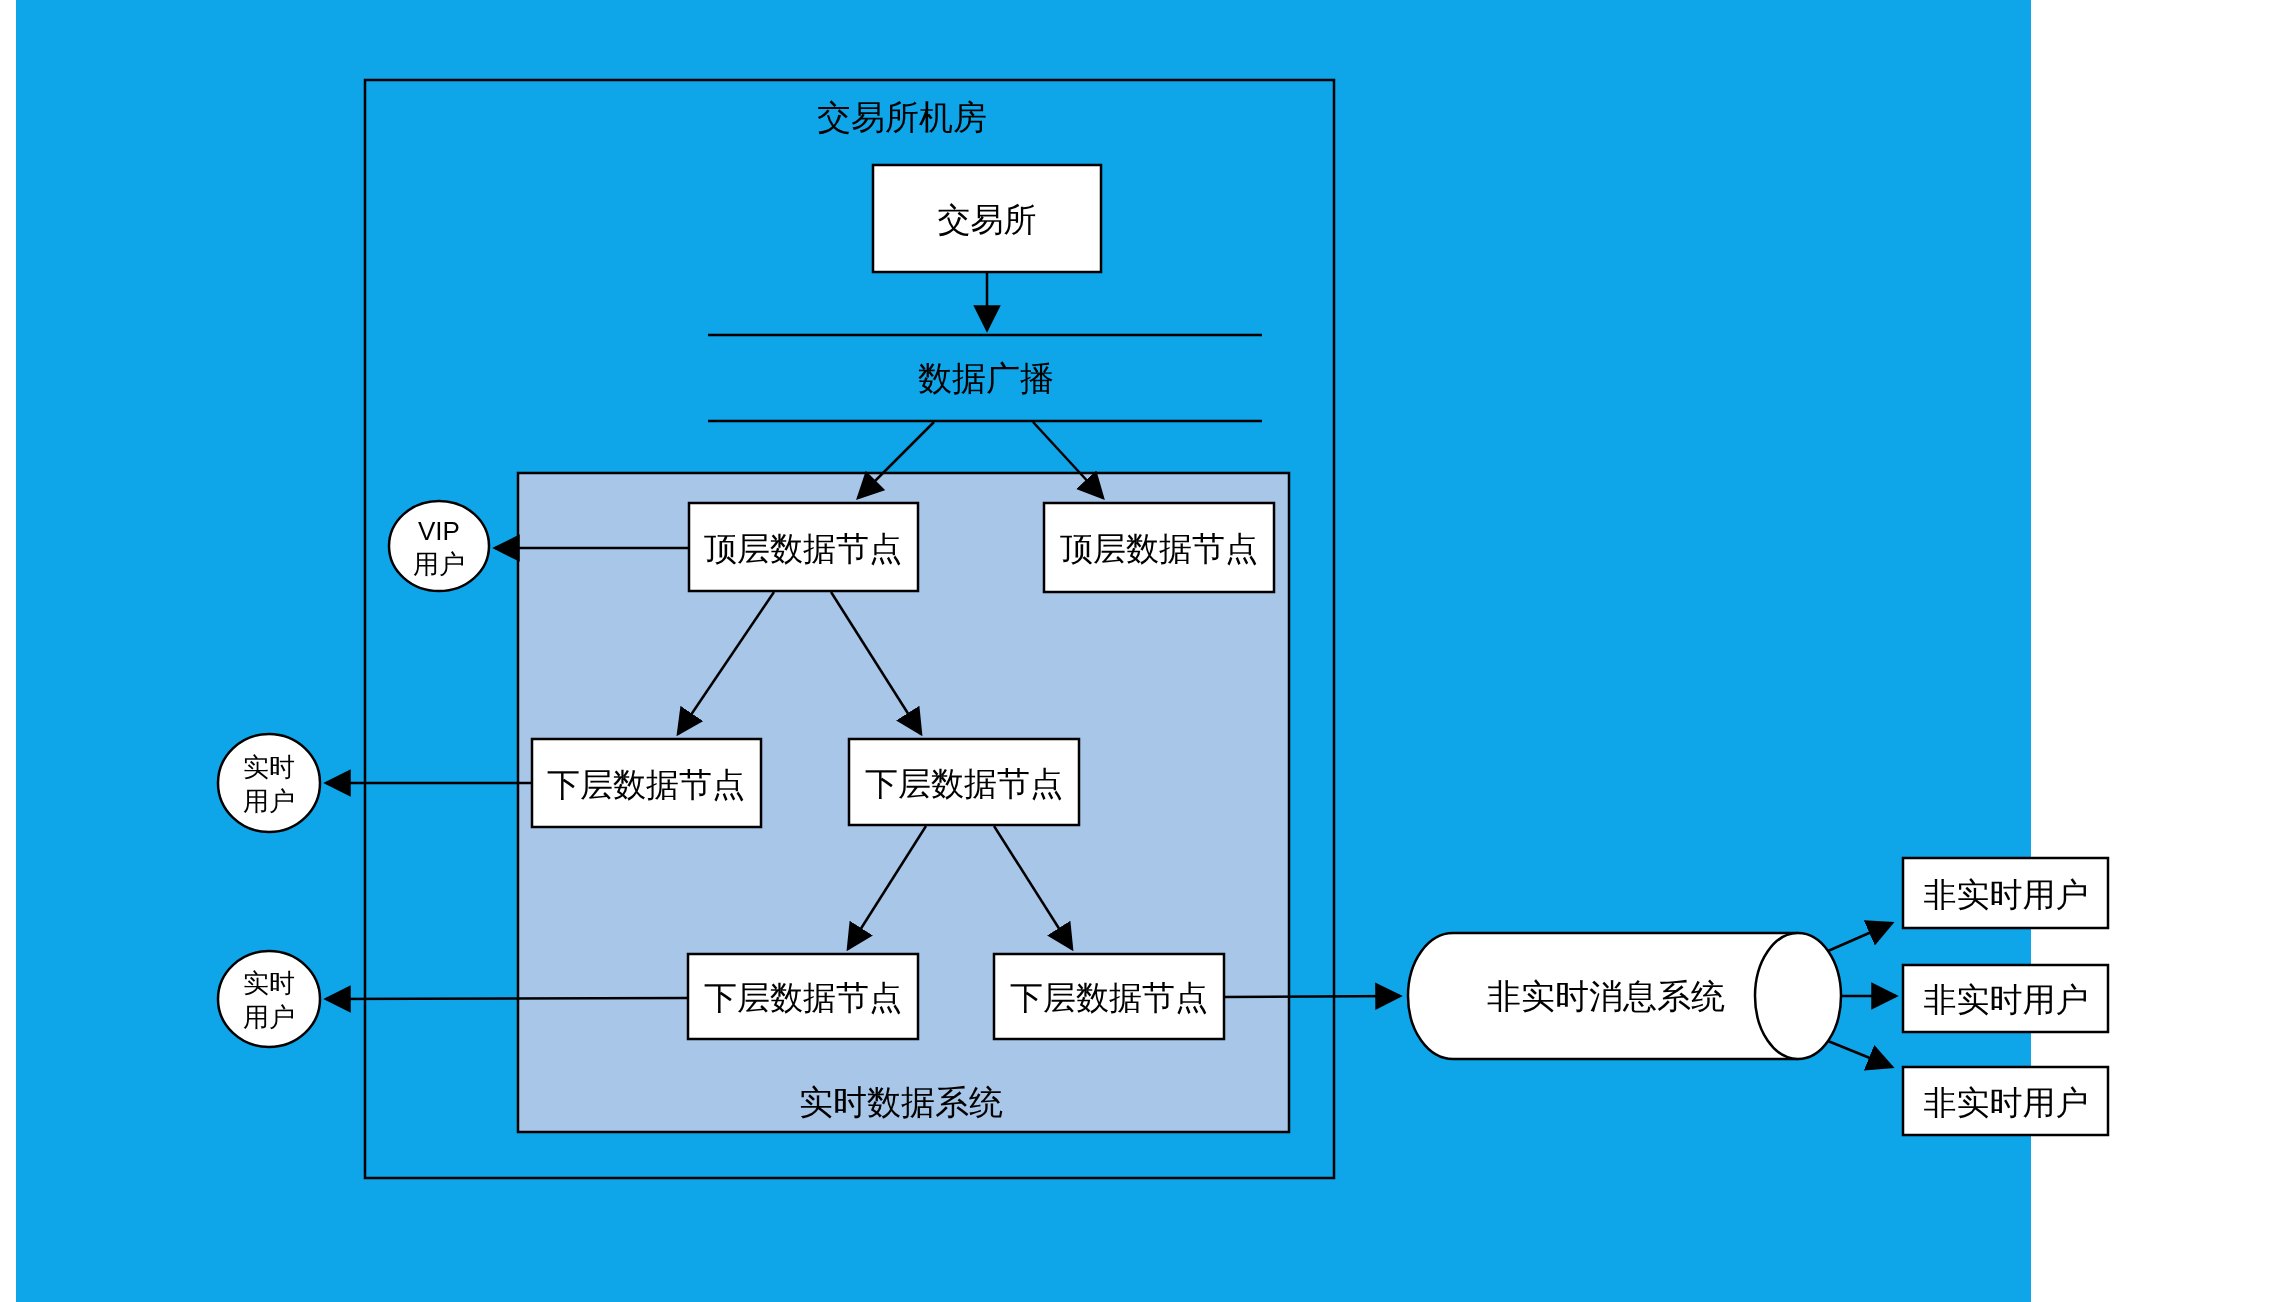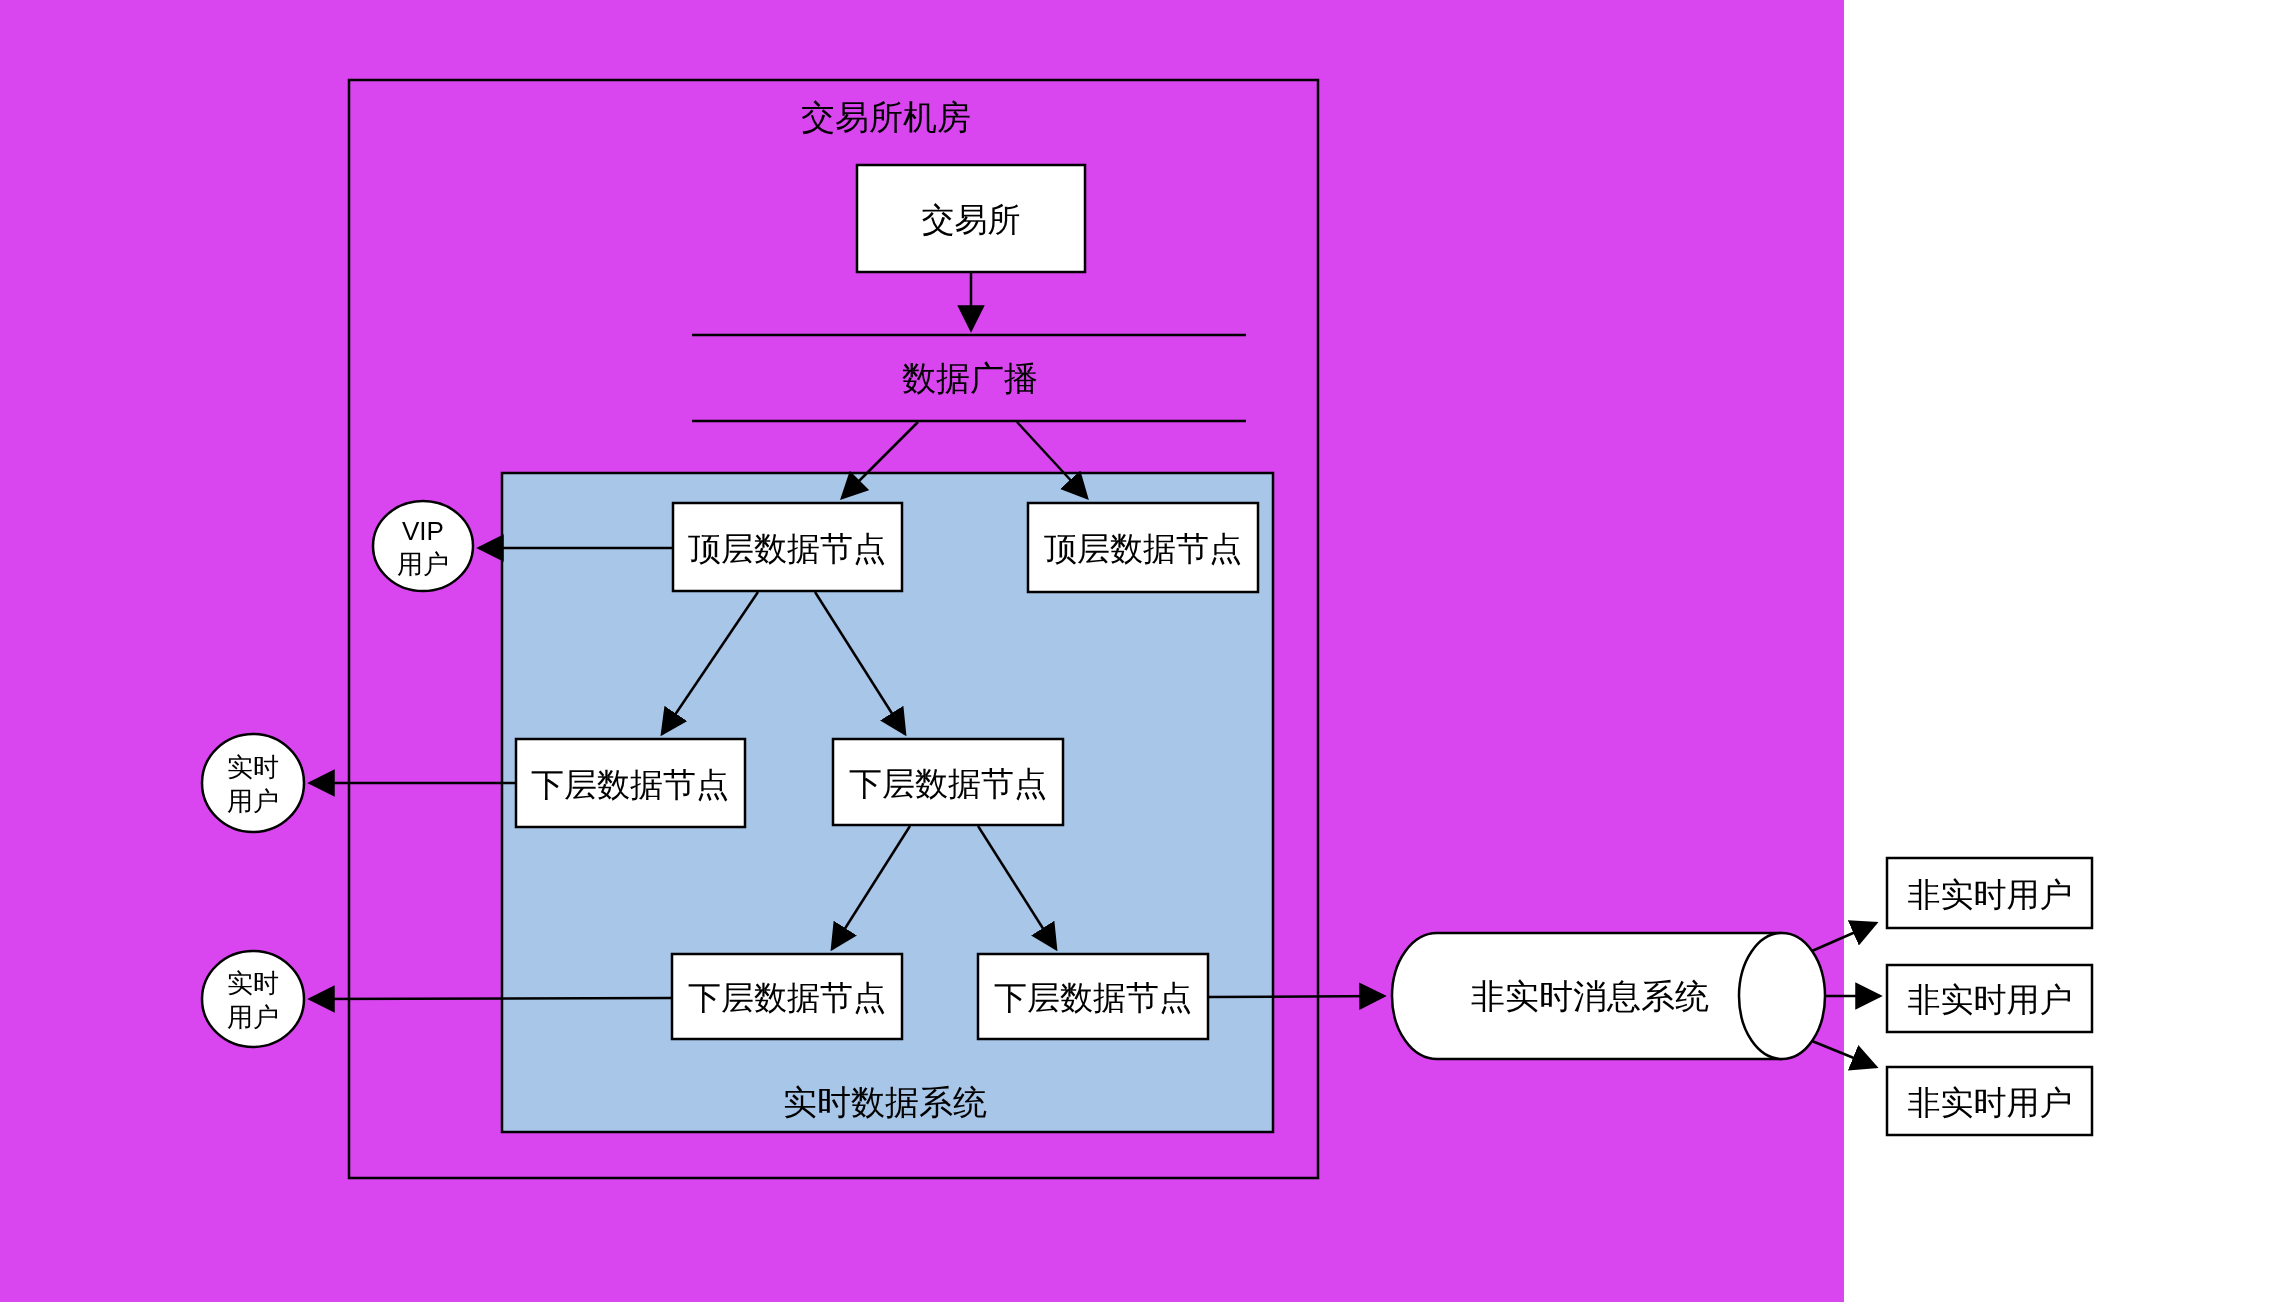--- a/index.html
+++ b/index.html
@@ -2,24 +2,25 @@
 <html><head>
 <meta charset="utf-8">
 <style>
   html, body {
     margin: 0;
     padding: 0;
     background: #ffffff;
   }
   .canvas {
     position: relative;
-    width: 1844px;
+    width: 2015px;
     height: 1302px;
-    background: #d946ef;
+    background: #0ea5e9;
     font-family: "Liberation Sans", "DejaVu Sans", sans-serif;
+    margin-left: 16px;
   }
   svg { display: block; }
   text {
     font-family: "Liberation Sans", "DejaVu Sans", sans-serif;
     fill: #000000;
   }
   .lbl-title   { font-size: 34px; }
   .lbl-node    { font-size: 33px; }
   .lbl-circle  { font-size: 26px; }
   .lbl-section { font-size: 34px; }

